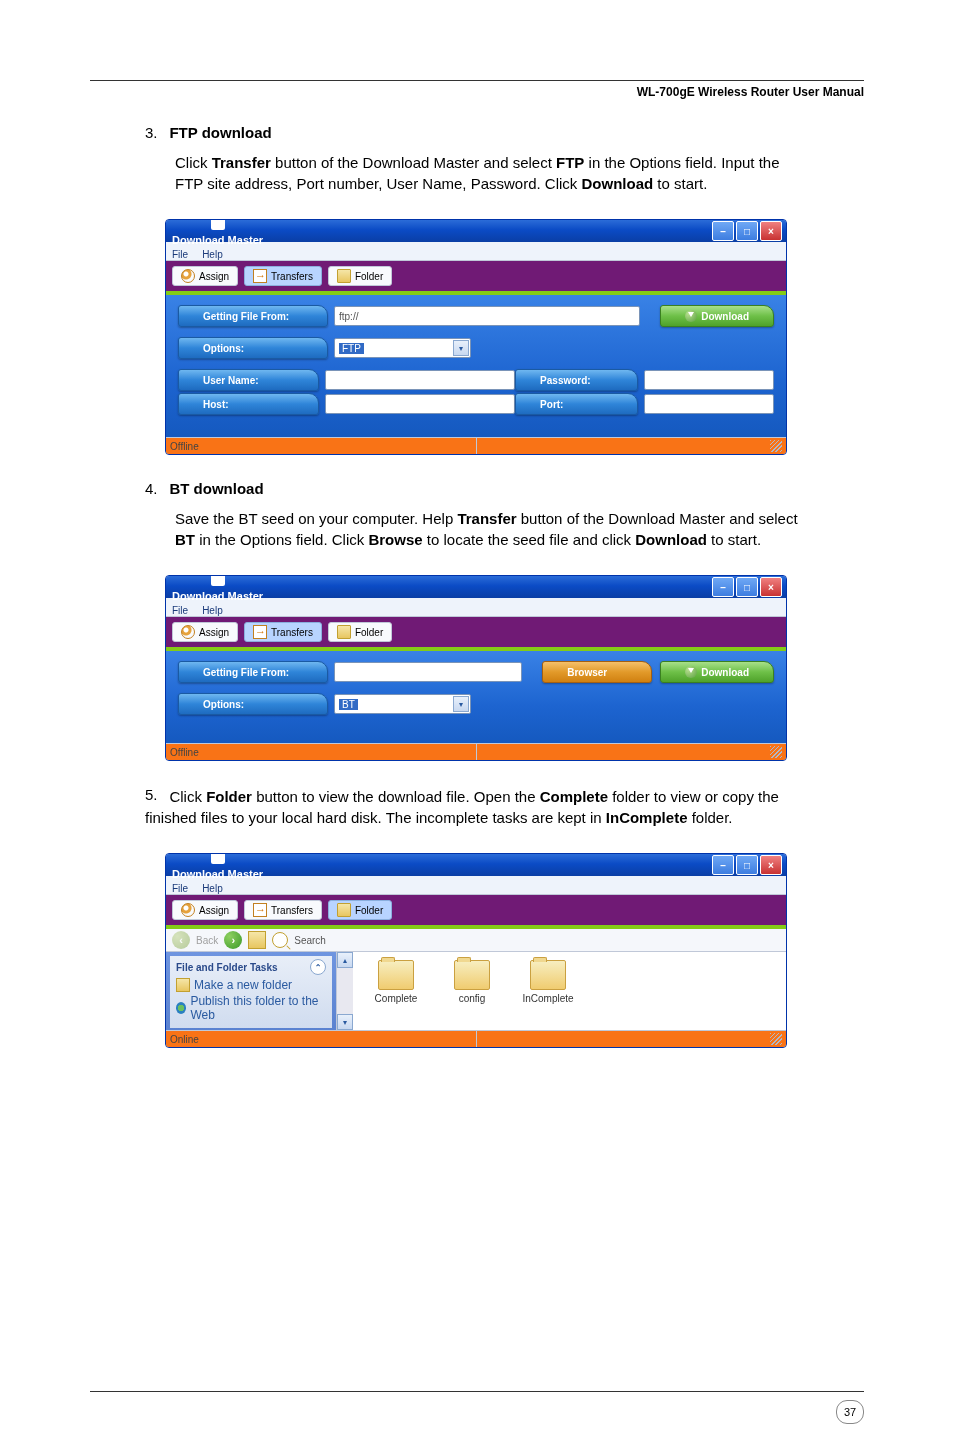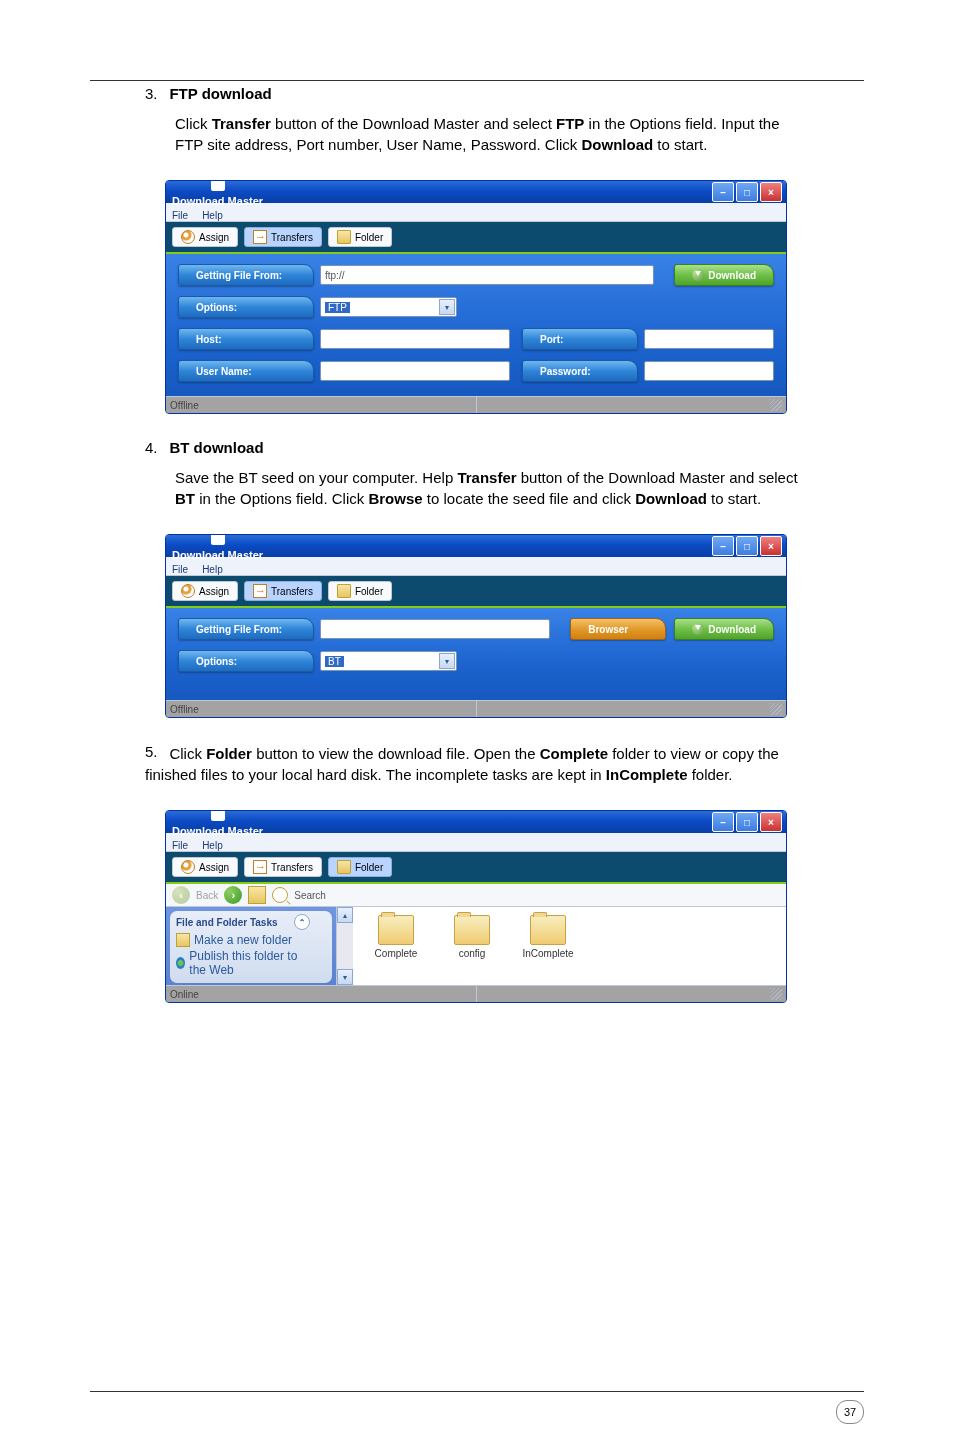--- a/index.html
+++ b/index.html
@@ -102,27 +102,27 @@
     height: 18px;
     display: flex;
     align-items: flex-end;
     gap: 14px;
     padding: 0 6px;
     border-bottom: 1px solid #c0c8d8;
     color: #1a3a7a;
     font-size: 10px;
   }
   .tabs {
-    background: #0c4a6e;
+    background: #701a75;
     height: 24px;
     display: flex;
     align-items: center;
     gap: 6px;
     padding: 3px 6px;
-    border-bottom: 2px solid #84cc16;
+    border-bottom: 4px solid #84cc16;
   }
   .tab {
     display: flex;
     align-items: center;
     gap: 4px;
     border: 1px solid #c0c8d8;
     height: 18px;
     padding: 0 8px;
     border-radius: 3px;
     background: #f8fafd;
@@ -149,21 +149,21 @@
   .row {
     display: flex;
     align-items: center;
     margin-bottom: 10px;
   }
   .pill {
     height: 20px;
     border-radius: 3px 10px 3px 3px;
     display: flex;
     align-items: center;
-    padding: 0 17px;
+    padding: 0 24px;
     font-size: 10px;
     color: #fff;
     font-weight: bold;
     box-shadow: 0 1px 2px rgba(0,0,0,0.3);
     white-space: nowrap;
     text-align: right;
   }
   .pill.label {
     width: 100px;
     background: linear-gradient(to bottom, #6fb7f0, #2f85d9 50%, #1e6bc0);
@@ -208,21 +208,21 @@
   }
   .select .sel-text { background: #316ac5; color:#fff; padding:0 3px; }
   .select .chev {
     width: 14px; height: 14px;
     background: linear-gradient(#e8f0fb,#c8d8f0);
     border: 1px solid #8aa8d0;
     display:flex;align-items:center;justify-content:center;
     font-size:8px;color:#2a5aa0;
   }
   .statusbar {
-    background: #a3a3a3;
+    background: #f97316;
     height: 16px;
     border-top: 1px solid #c0c8d8;
     display:flex;align-items:center;
     padding: 0 4px;
     font-size: 10px;
     color: #444;
     position: relative;
   }
   .statusbar .sep {
     position: absolute;
@@ -273,22 +273,22 @@
   }
   .sidepanel {
     width: 170px;
     background: linear-gradient(to bottom, #6f95e0, #5a82d0);
     padding: 4px;
     box-sizing: border-box;
     position: relative;
   }
   .taskbox {
     background: linear-gradient(#e8eef8,#d0dcef);
-    border-radius: 7px;
-    padding: 3px 22px 6px 6px;
+    border-radius: 0;
+    padding: 3px 6px 6px 6px;
     font-size: 10px;
   }
   .taskbox-header {
     display:flex;justify-content:space-between;align-items:center;
     font-weight:bold;color:#2a4a8a;
     margin-bottom:3px;
   }
   .taskbox-header .collapse{
     width:14px;height:14px;border:1px solid #8aa8d0;border-radius:50%;
     display:flex;align-items:center;justify-content:center;font-size:8px;color:#2a5aa0;background:#fff;
@@ -360,20 +360,21 @@
     background: radial-gradient(circle at 30% 30%, #b8e090, #5aa040);
     position:relative;margin-right:4px;
   }
   .dl-icon::after{content:"";position:absolute;left:3px;top:2px;border:3px solid transparent;border-top:5px solid #fff;}
 </style>
 </head>
 <body>
 <div class="page">
 
 <div class="header-line"></div>
+<div class="header-text">WL-700gE Wireless Router User Manual</div>
 
 <div class="step">
   <span class="step-num">3.</span>
   <span class="step-heading">FTP download</span>
   <p class="step-body">
     <span>Click </span><b>Transfer</b><span> button of the Download Master and select </span><b>FTP</b><span> in the Options field. Input the FTP site address, Port number, User Name, Password. Click </span><b>Download</b><span> to start.</span>
   </p>
 </div>
 
 <div class="screenshot-wrap">
@@ -417,32 +418,32 @@
               <span>Download</span>
             </div>
       </div>
       <div class="row">
         <div class="pill label">Options:</div>
         <div class="select">
               <span class="sel-text">FTP</span>
               <span class="chev">▾</span>
             </div>
       </div>
+      <div class="row" style="margin-bottom:2px">
+        <div class="pill label">User Name:</div>
+        <div class="textfield" style="width:180px;flex:none"></div>
+        <div style="flex:1"></div>
+        <div class="pill label" style="width:80px">Password:</div>
+        <div class="textfield" style="width:120px;flex:none"></div>
+      </div>
       <div class="row">
         <div class="pill label">Host:</div>
         <div class="textfield" style="width:180px;flex:none"></div>
         <div style="flex:1"></div>
         <div class="pill label" style="width:80px">Port:</div>
-        <div class="textfield" style="width:120px;flex:none"></div>
-      </div>
-      <div class="row" style="margin-bottom:2px">
-        <div class="pill label">User Name:</div>
-        <div class="textfield" style="width:180px;flex:none"></div>
-        <div style="flex:1"></div>
-        <div class="pill label" style="width:80px">Password:</div>
         <div class="textfield" style="width:120px;flex:none"></div>
       </div>
     </div>
     <div class="statusbar">
       <span>Offline</span>
       <span class="sep"></span>
       <span class="grip"></span>
     </div>
   </div>
 </div>

